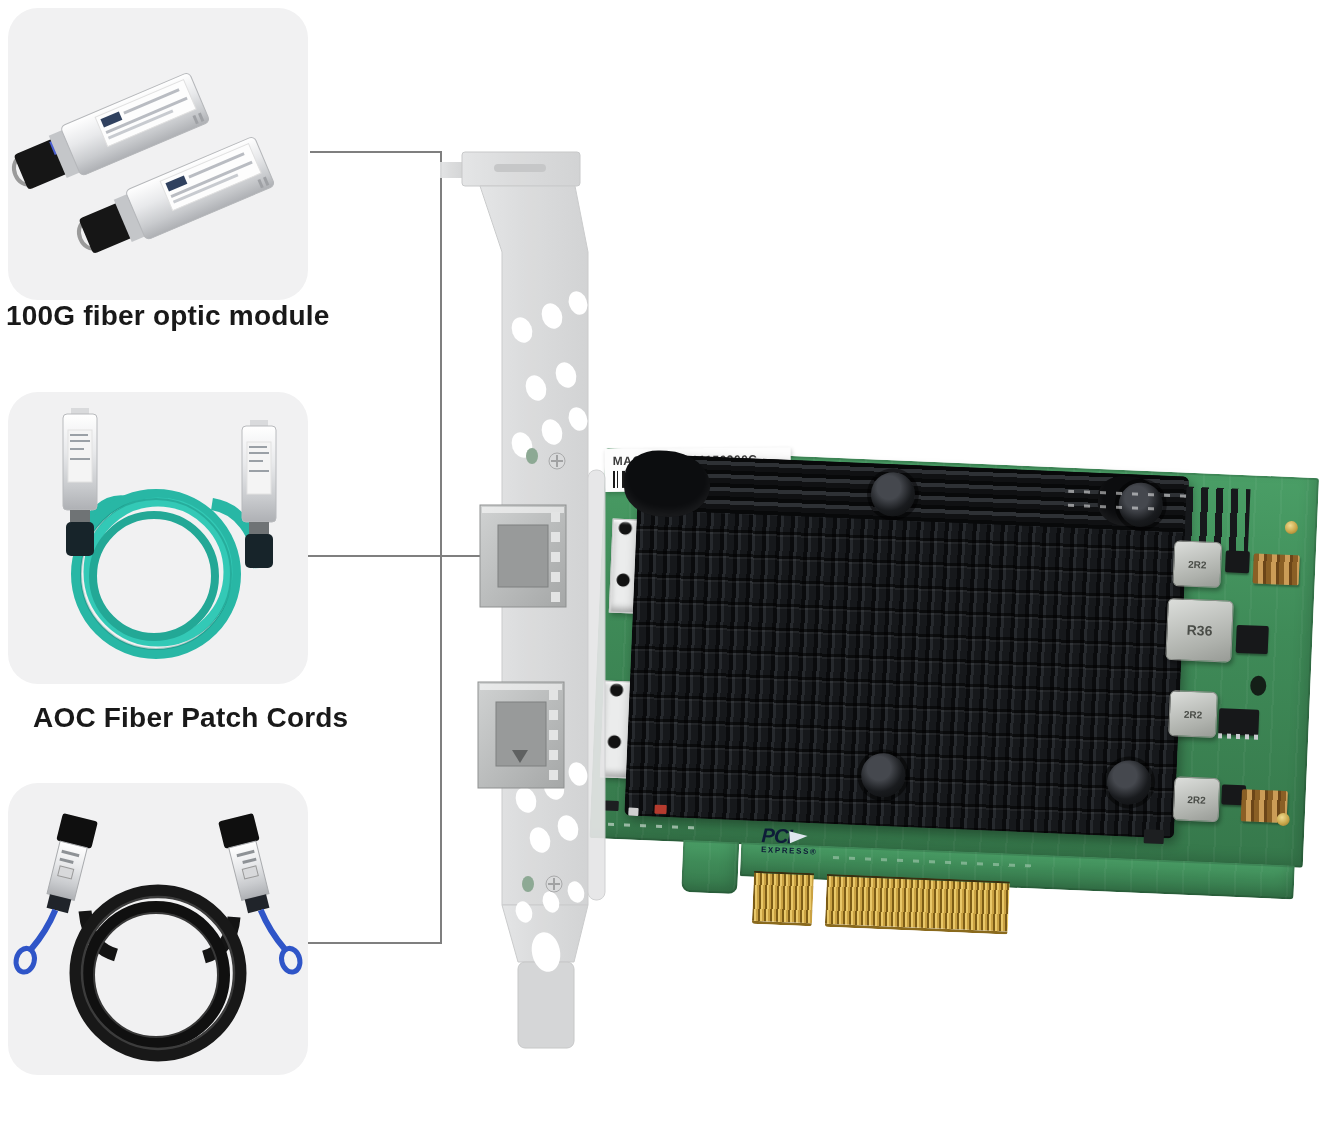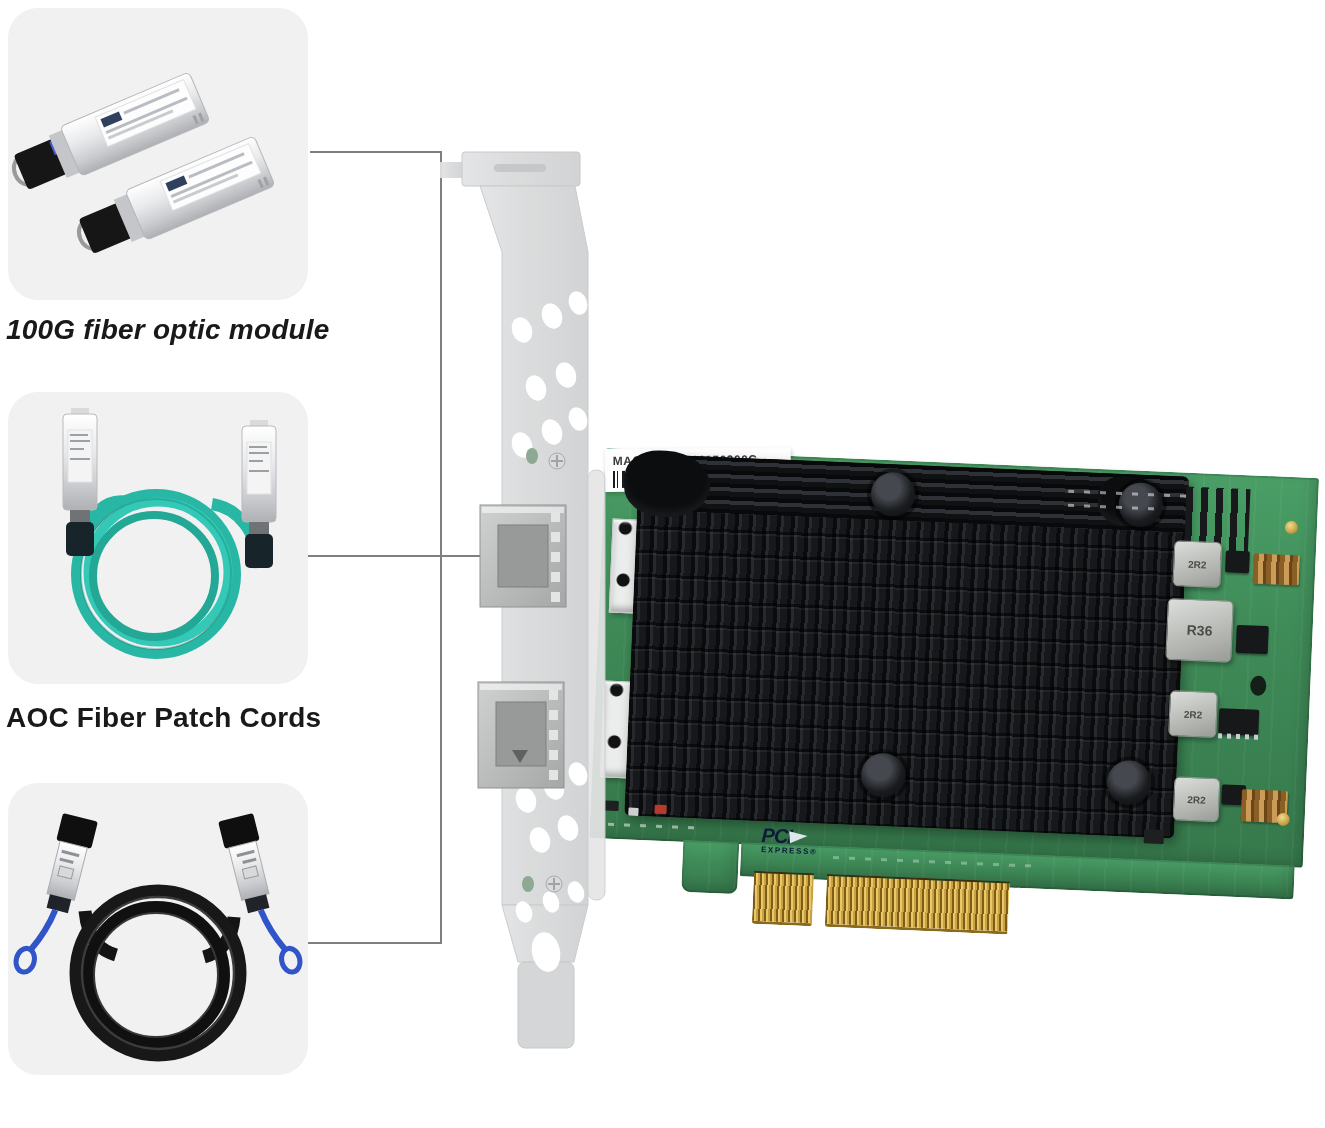--- a/index.html
+++ b/index.html
@@ -106,21 +106,21 @@
         <rect x="60" y="5" width="96" height="32" fill="#fdfdfd" stroke="#e0e0e0"></rect>
         <rect x="64" y="9" width="20" height="9" fill="#30415f"></rect>
         <rect x="88" y="11" width="60" height="3" fill="#b9bcc2"></rect>
         <rect x="64" y="22" width="88" height="3" fill="#b9bcc2"></rect>
         <rect x="64" y="28" width="70" height="3" fill="#c8cbd0"></rect>
         <rect x="150" y="42" width="3" height="9" fill="#9fa1a5"></rect>
           <rect x="156" y="42" width="3" height="9" fill="#9fa1a5"></rect>
       </g>
     </svg>
   </div>
-  <div class="panel-label" style="top:314px;font-style:italic;">100G fiber optic module</div>
+  <div class="panel-label" style="top:300px;">100G fiber optic module</div>
 
   <div class="panel" style="left:8px;top:392px;">
     <svg width="300" height="292" viewBox="0 0 300 292">
       <g>
         <path d="M72,160 C78,120 100,106 120,110" fill="none" stroke="#28b7a5" stroke-width="12"></path>
         <path d="M251,176 C250,140 230,116 204,112" fill="none" stroke="#28b7a5" stroke-width="12"></path>
         <circle cx="148" cy="182" r="80" fill="none" stroke="#28b7a5" stroke-width="10"></circle>
         <circle cx="150" cy="180" r="70" fill="none" stroke="#33c9b6" stroke-width="9"></circle>
         <circle cx="146" cy="184" r="61" fill="none" stroke="#23a896" stroke-width="8"></circle>
         <circle cx="148" cy="182" r="75" fill="none" stroke="rgba(0,90,80,.25)" stroke-width="2"></circle>
@@ -142,21 +142,21 @@
         <rect x="5" y="16" width="24" height="52" fill="#f4f4f4" stroke="#e2e2e2"></rect>
         <rect x="7" y="20" width="18" height="2" fill="#9aa0a6"></rect>
           <rect x="7" y="26" width="20" height="2" fill="#9aa0a6"></rect>
         <rect x="7" y="34" width="14" height="2" fill="#9aa0a6"></rect>
           <rect x="7" y="44" width="20" height="2" fill="#9aa0a6"></rect>
         <rect x="7" y="96" width="20" height="12" fill="#6f7375"></rect>
         <rect x="3" y="108" width="28" height="34" rx="5" fill="#17242a"></rect>
       </g>
     </svg>
   </div>
-  <div class="panel-label" style="top:702px;">AOC Fiber Patch Cords</div>
+  <div class="panel-label" style="top:702px;margin-left:27px;">AOC Fiber Patch Cords</div>
 
   <div class="panel" style="left:8px;top:783px;">
     <svg width="300" height="293" viewBox="0 0 300 293">
       <g>
         <path d="M77,128 C80,160 95,168 108,172" fill="none" stroke="#141414" stroke-width="13"></path>
         <path d="M226,134 C224,160 210,170 196,174" fill="none" stroke="#141414" stroke-width="13"></path>
         <circle cx="150" cy="190" r="82" fill="none" stroke="#181818" stroke-width="13"></circle>
         <circle cx="148" cy="192" r="68" fill="none" stroke="#101010" stroke-width="12"></circle>
         <circle cx="150" cy="190" r="76" fill="none" stroke="#3c3c3c" stroke-width="2.5"></circle>
         <circle cx="148" cy="192" r="62" fill="none" stroke="#383838" stroke-width="2"></circle>

